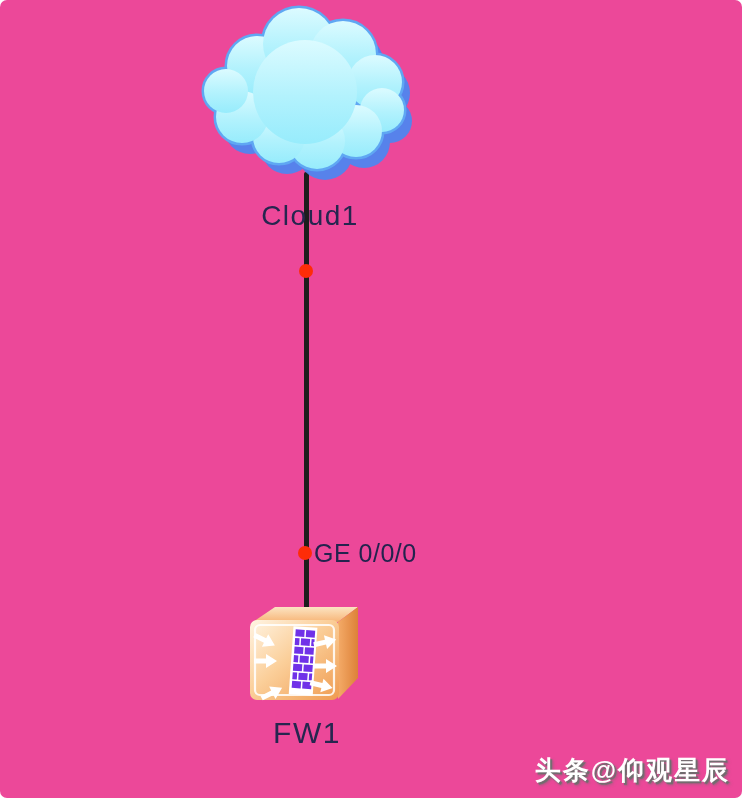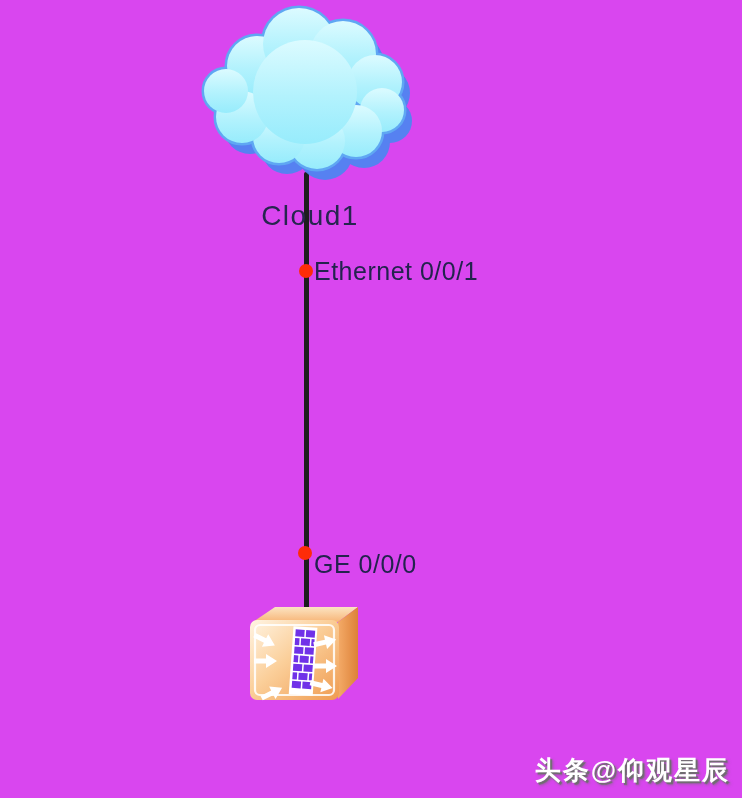--- a/index.html
+++ b/index.html
@@ -5,22 +5,23 @@
   html, body {
     margin: 0;
     padding: 0;
     background: #fefefe;
     font-family: "Liberation Sans", sans-serif;
   }
   .canvas {
     position: relative;
     width: 742px;
     height: 798px;
-    background: #d946ef;
+    background: #ec4899;
     overflow: hidden;
+    border-radius: 7px;
   }
   .link-line {
     position: absolute;
     left: 304px;
     top: 172px;
     width: 5px;
     height: 438px;
     background: #1d1d1d;
     border-radius: 2px;
   }
@@ -63,21 +64,21 @@
   .endpoint-dot.top { left: 299px; top: 264px; }
   .endpoint-dot.bottom { left: 298px; top: 546px; }
   .iface-label {
     position: absolute;
     color: #23234e;
     font-size: 25px;
     letter-spacing: 0.5px;
     white-space: nowrap;
   }
   .iface-label.top { left: 314px; top: 257px; }
-  .iface-label.bottom { left: 314px; top: 539px; margin-top: 11px; }
+  .iface-label.bottom { left: 314px; top: 539px; }
   .watermark {
     position: absolute;
     right: 12px;
     bottom: 10px;
     font-size: 26px;
     font-weight: bold;
     color: #ffffff;
     letter-spacing: 2px;
     text-shadow: 2px 2px 1px #6e6e6e, 3px 3px 3px rgba(110,110,110,0.55);
     white-space: nowrap;
@@ -113,21 +114,20 @@
       </g>
     </defs>
     <use href="#cloudShape" transform="translate(8,11)" fill="#4b87f2" opacity="0.92"></use>
     <use href="#cloudShape" fill="#a5eefc" stroke="#5fa7f3" stroke-width="5"></use>
     <use href="#cloudShape" fill="url(#cloudGrad)"></use>
   </svg>
 
   <div class="node-label cloud">Cloud1</div>
 
   <div class="endpoint-dot top"></div>
-  <div class="iface-label top">Ethernet 0/0/1</div>
 
   <div class="endpoint-dot bottom"></div>
   <div class="iface-label bottom">GE 0/0/0</div>
 
   <svg class="firewall-icon" width="114" height="112" viewBox="0 0 114 112">
     <defs>
       <linearGradient id="fwFront" x1="0" y1="0" x2="1" y2="1">
         <stop offset="0" stop-color="#fff4e3"></stop>
         <stop offset="0.45" stop-color="#fbcf9a"></stop>
         <stop offset="1" stop-color="#ef9b50"></stop>
@@ -179,16 +179,17 @@
       </g>
     </g>
 
     <g fill="#ffffff">
       <use href="#fwArrow" transform="translate(64,41) rotate(-13)"></use>
       <use href="#fwArrow" transform="translate(66,62)"></use>
       <use href="#fwArrow" transform="translate(64,79) rotate(13)"></use>
     </g>
   </svg>
 
+  <div class="node-label fw">FW1</div>
 
   <div class="watermark">头条@仰观星辰</div>
 
 </div>
 
 </body></html>

